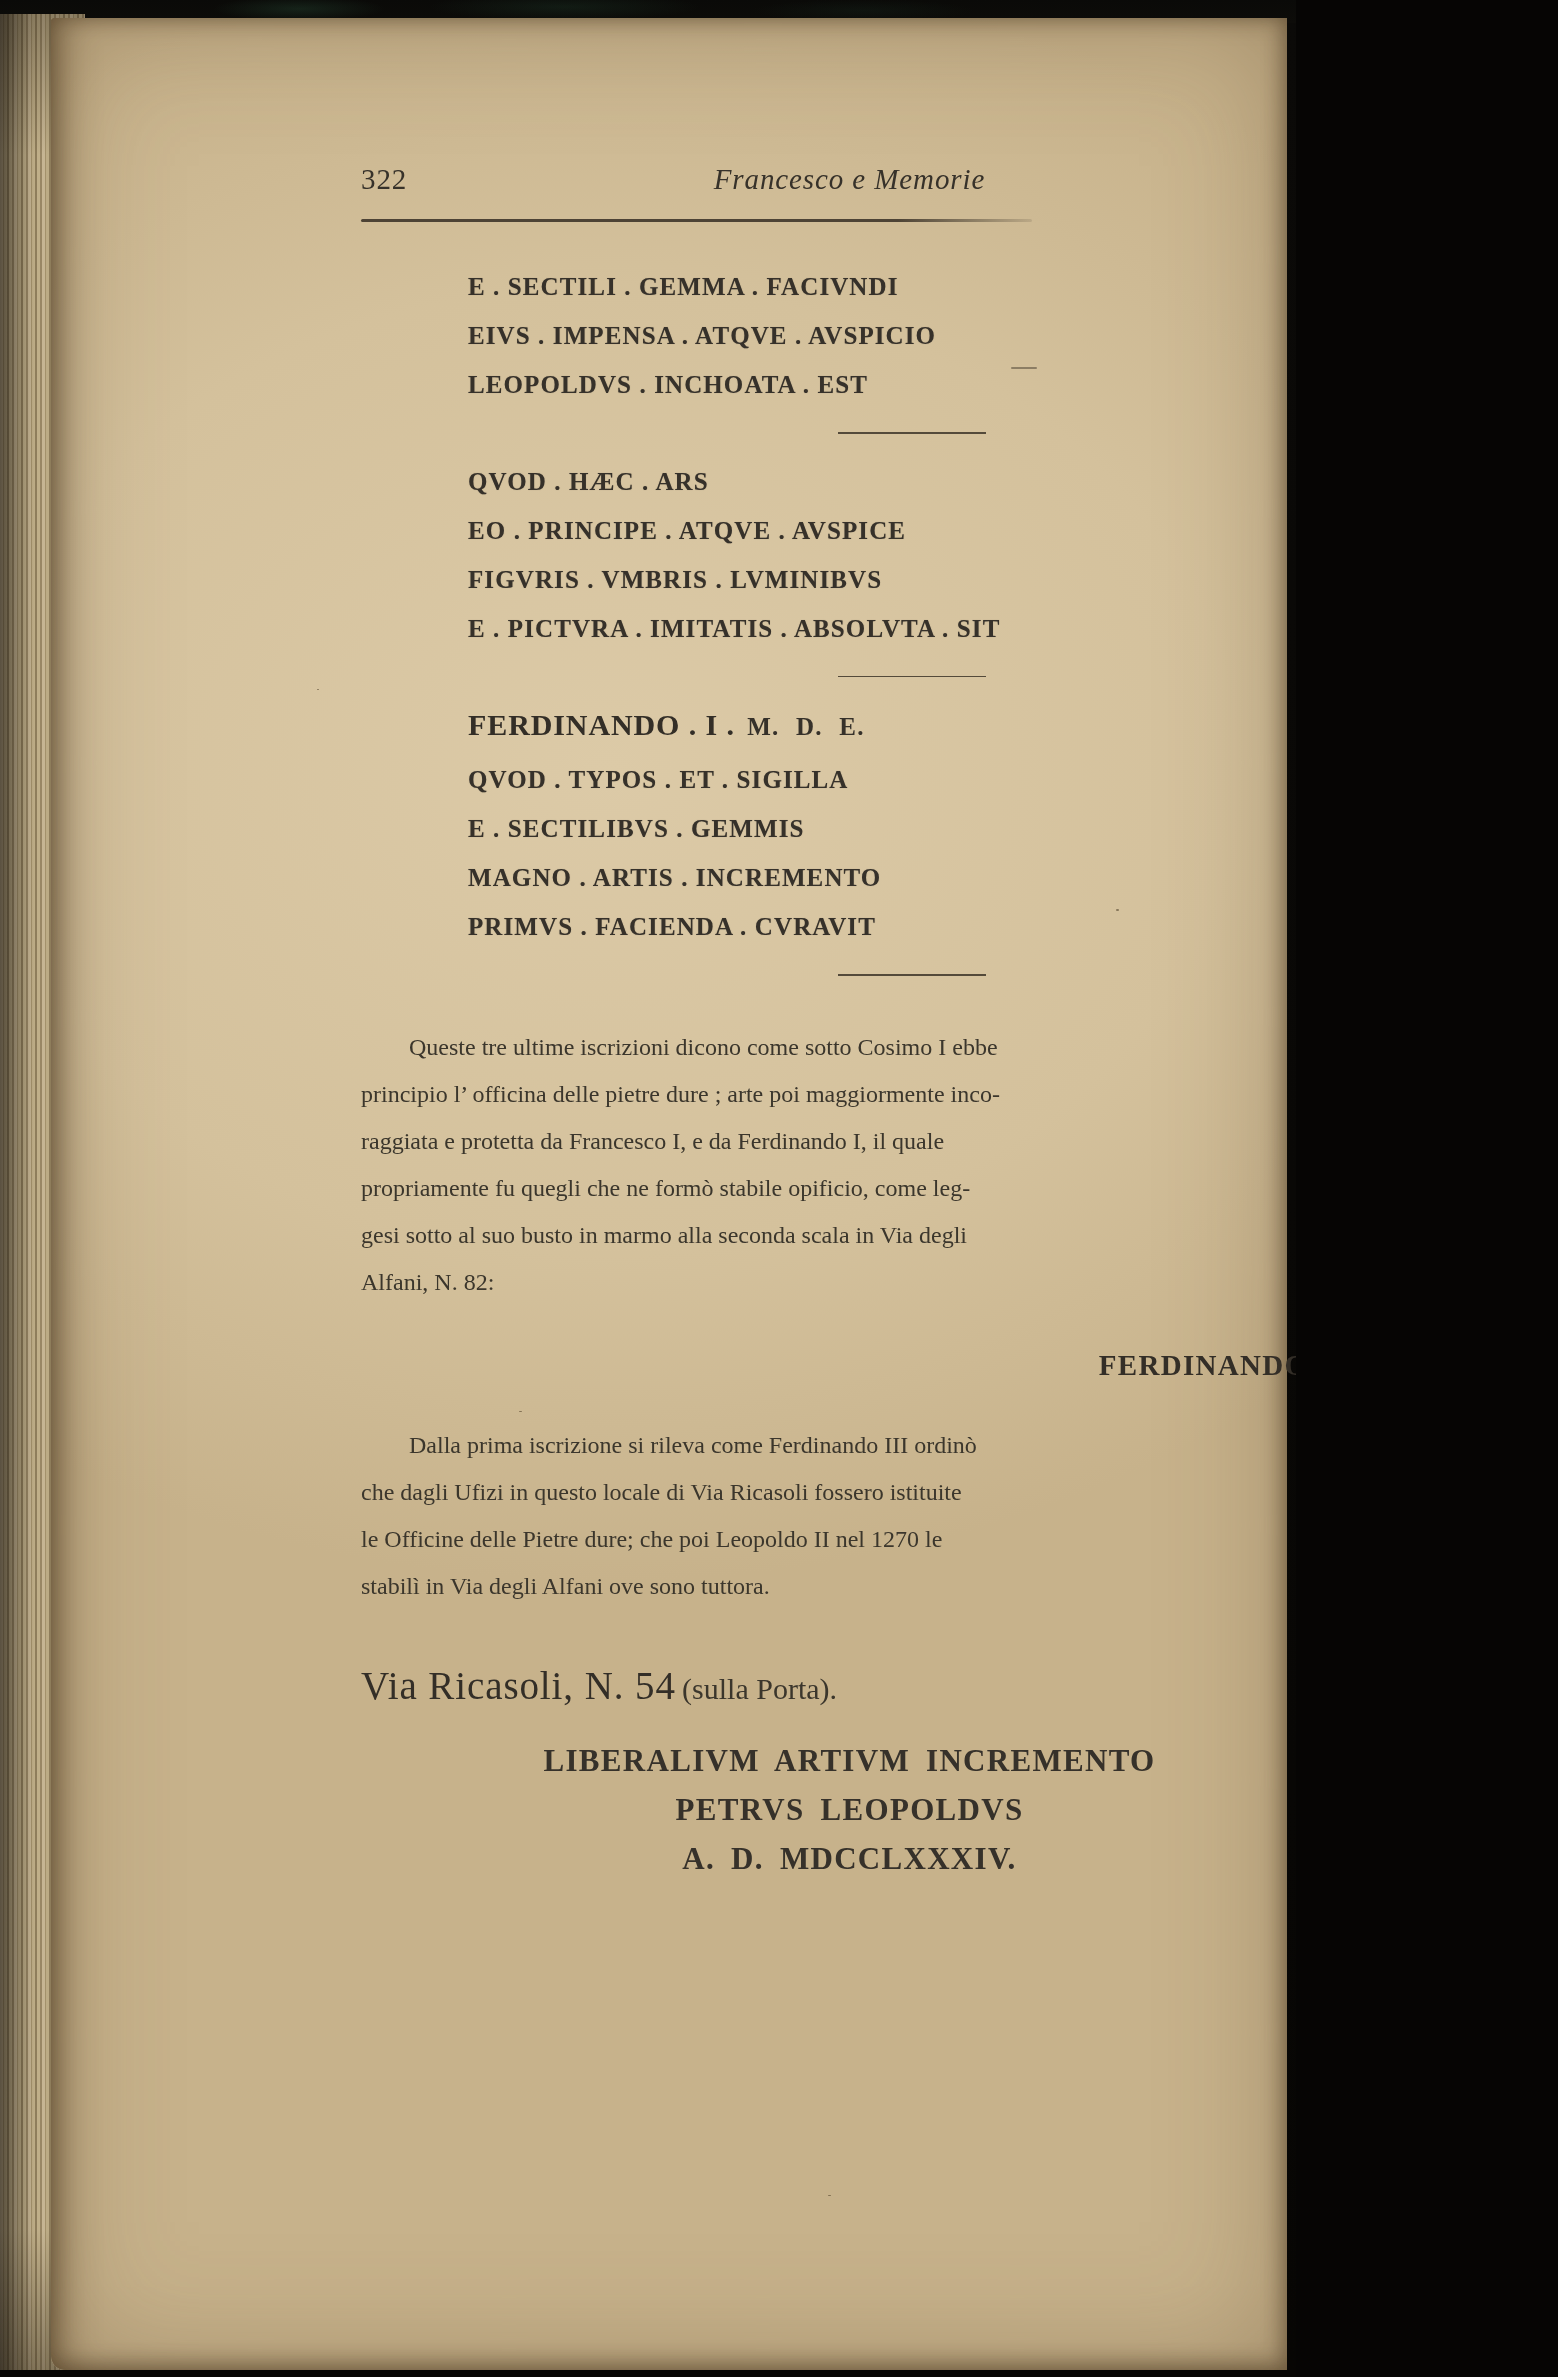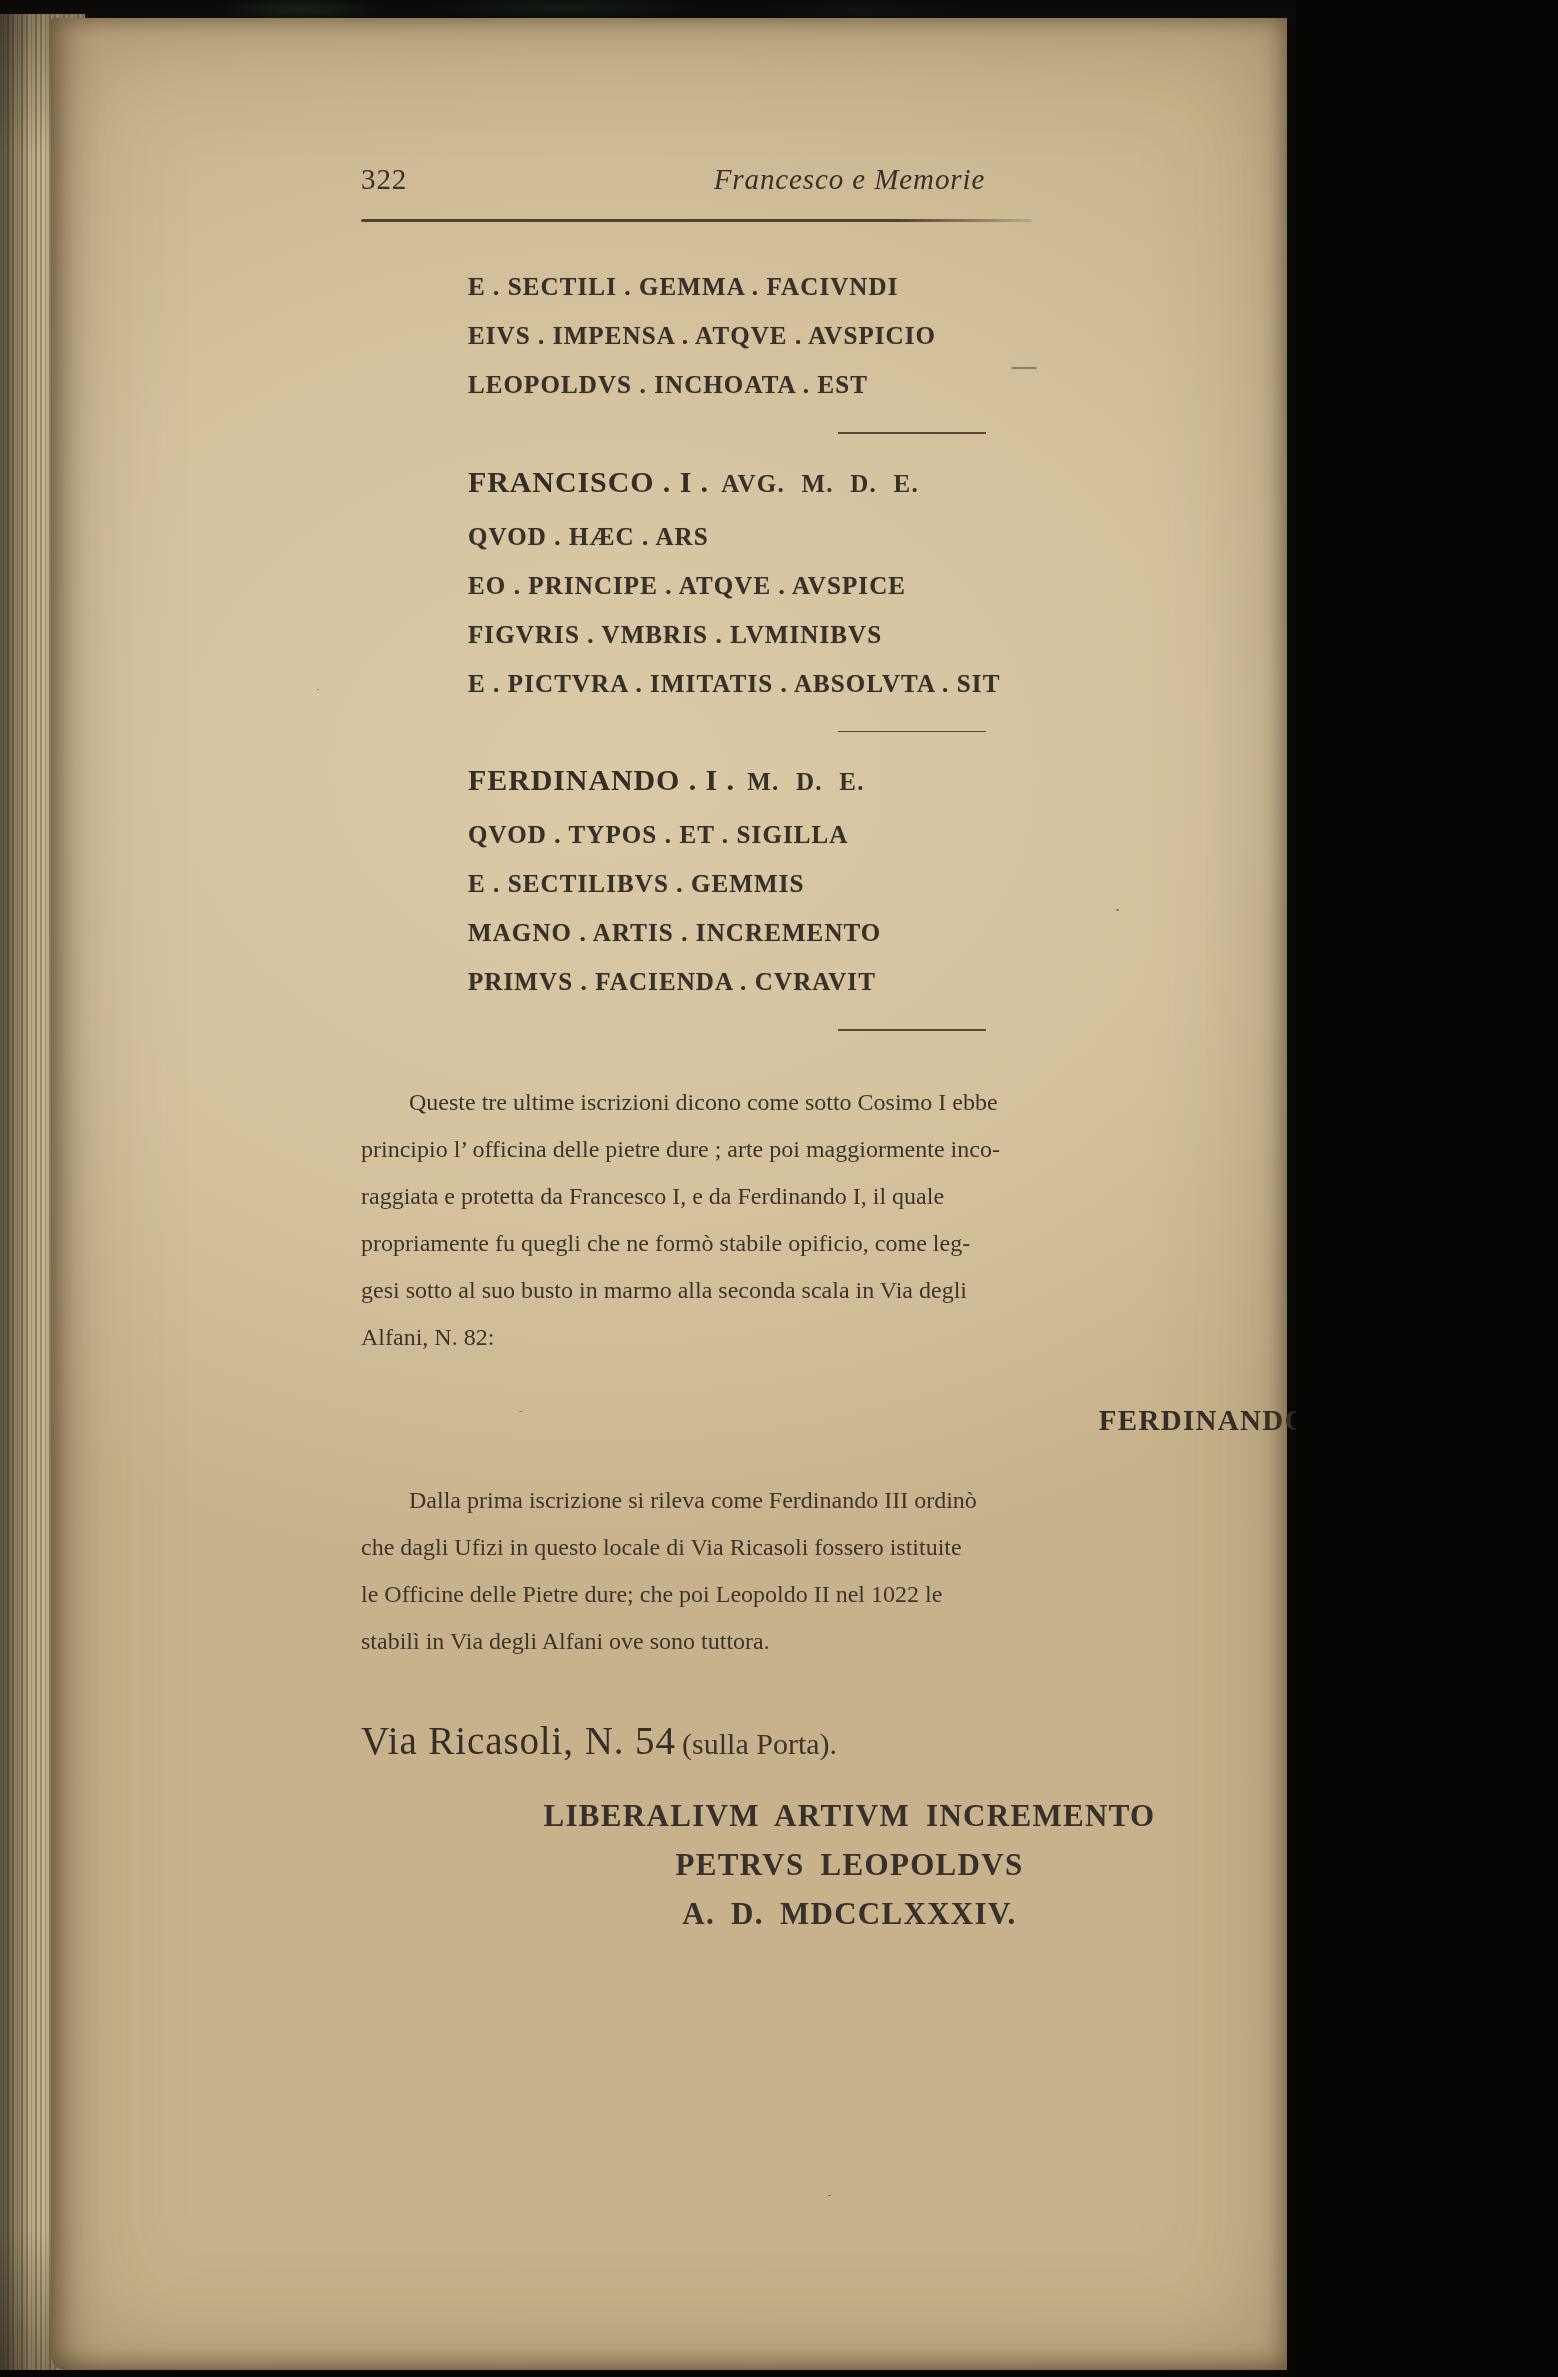--- a/index.html
+++ b/index.html
@@ -190,24 +190,20 @@
 
         <div class="insc-block first">
           <div class="insc-lines">E . SECTILI . GEMMA . FACIVNDI
 EIVS . IMPENSA . ATQVE . AVSPICIO
 LEOPOLDVS . INCHOATA . EST</div>
         </div>
 
         <div class="short-rule"></div>
 
         <div class="insc-block">
-          <div class="insc-heading">
-            <span class="insc-heading-large">FRANCISCO . I .</span>
-            <span class="insc-heading-small">AVG. M. D. E.</span>
-          </div>
           <div class="insc-lines">QVOD . HÆC . ARS
 EO . PRINCIPE . ATQVE . AVSPICE
 FIGVRIS . VMBRIS . LVMINIBVS
 E . PICTVRA . IMITATIS . ABSOLVTA . SIT</div>
         </div>
 
         <div class="short-rule"></div>
 
         <div class="insc-block">
           <div class="insc-heading">
@@ -230,21 +226,21 @@
 propriamente fu quegli che ne formò stabile opificio, come leg-
 gesi sotto al suo busto in marmo alla seconda scala in Via degli
 Alfani, N. 82:</p>
 
       <div class="dedication">
         <div class="dedication-title">FERDINANDO I.</div>
       </div>
 
       <p class="body-paragraph">Dalla prima iscrizione si rileva come Ferdinando III ordinò
 che dagli Ufizi in questo locale di Via Ricasoli fossero istituite
-le Officine delle Pietre dure; che poi Leopoldo II nel 1022 le
+le Officine delle Pietre dure; che poi Leopoldo II nel 1270 le
 stabilì in Via degli Alfani ove sono tuttora.</p>
 
       <h2 class="street-heading">
         <span class="street-name">Via Ricasoli, N. 54</span>
         <span class="street-note">(sulla Porta).</span>
       </h2>
 
       <div class="portal-inscription">LIBERALIVM ARTIVM INCREMENTO
 PETRVS LEOPOLDVS
 A. D. MDCCLXXXIV.</div>

